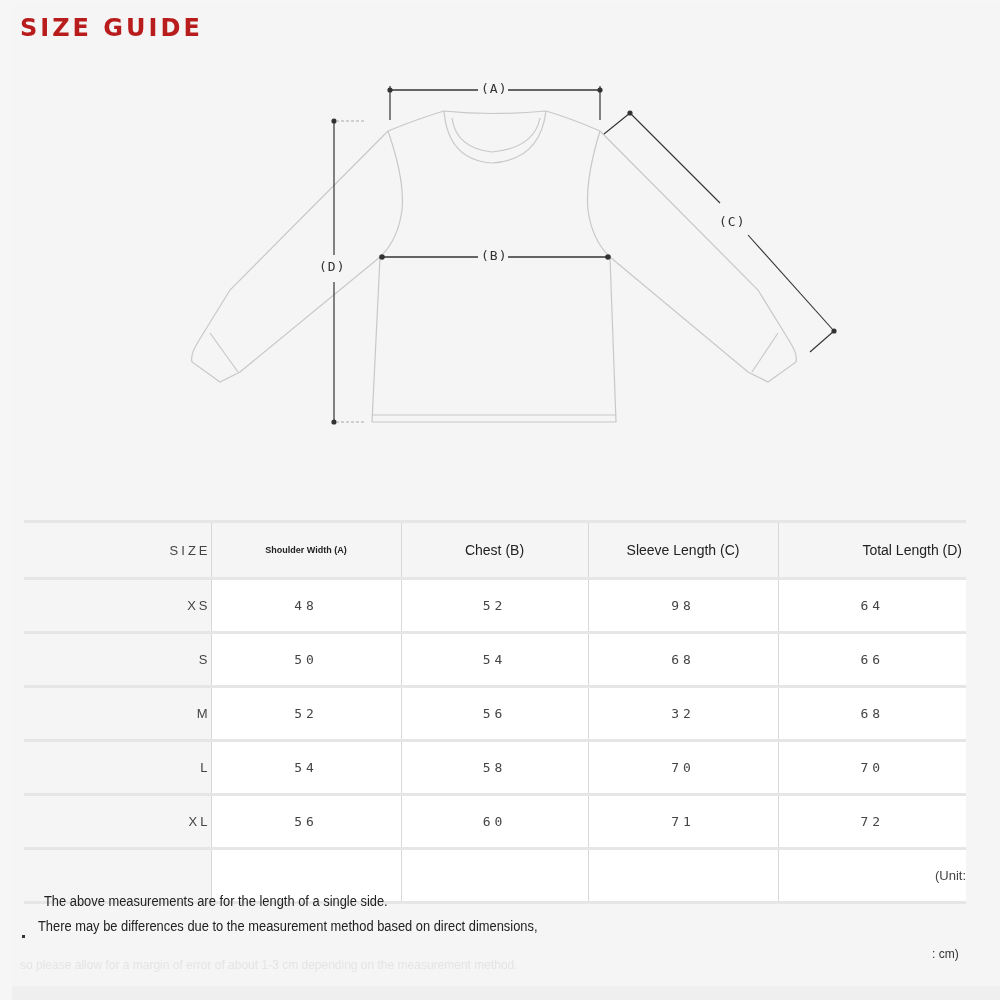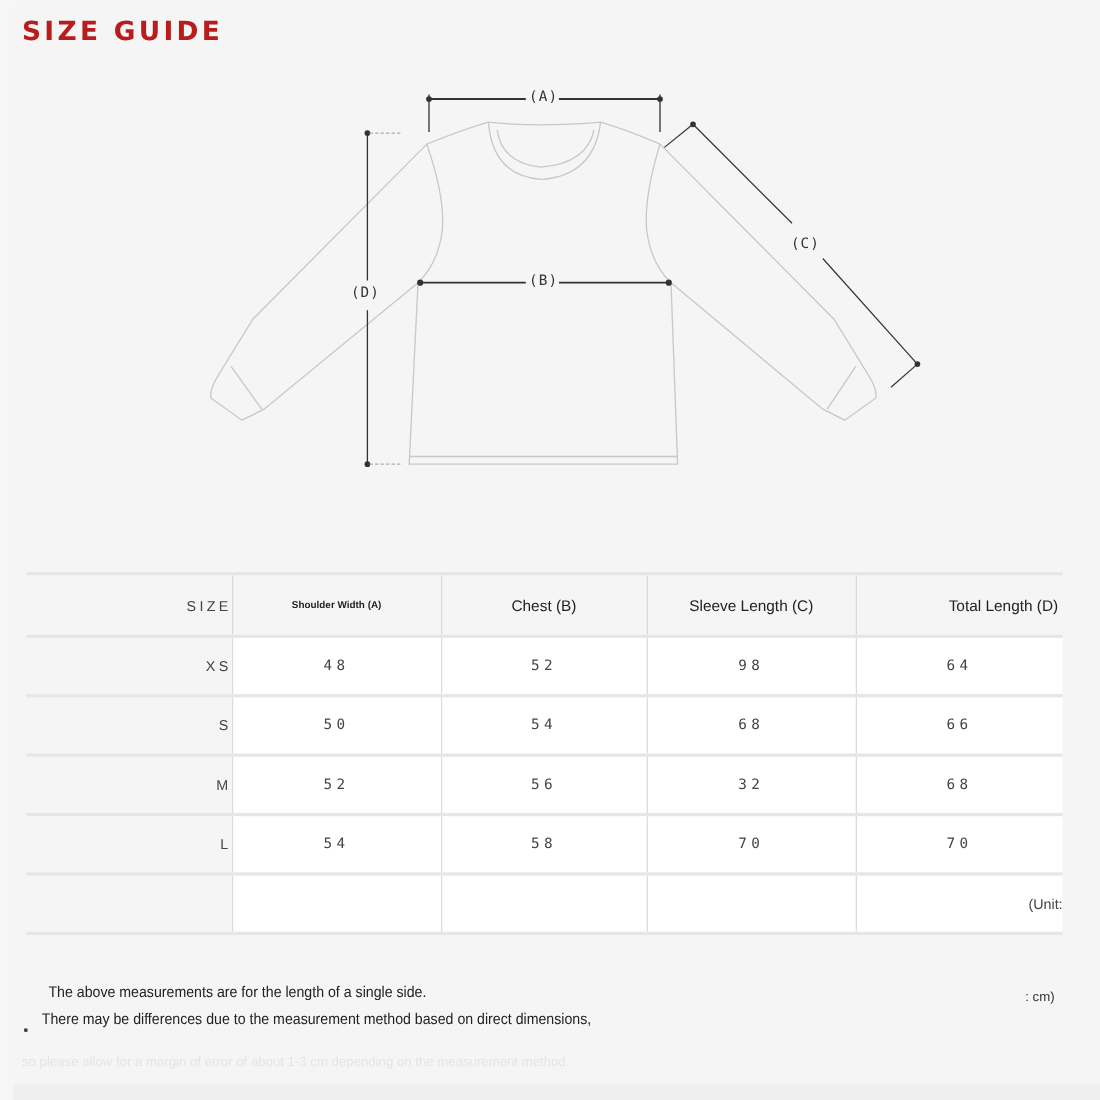--- a/index.html
+++ b/index.html
@@ -48,21 +48,21 @@
   .num { letter-spacing: 4px; font-family: "DejaVu Sans Mono", monospace; font-size: 13px; color: #555; }
   .unit-open {
     text-align: right !important; vertical-align: middle; font-size: 13px; color: #444;
     padding-right: 0 !important;
   }
   .note {
     position: absolute; font-size: 14px; color: #222;
     font-family: "Liberation Sans Narrow", "Liberation Sans", sans-serif;
     transform: scaleX(0.92); transform-origin: left center; white-space: nowrap;
   }
-  .unit-close { position: absolute; left: 932px; top: 899px; font-size: 12px; color: #333; }
+  .unit-close { position: absolute; left: 932px; top: 947px; font-size: 12px; color: #333; }
   .faded {
     position: absolute; left: 20px; top: 958px; width: 820px; height: 14px;
     color: #e4e4e4; font-size: 12px; overflow: hidden; white-space: nowrap;
   }
   .bottom-strip { position: absolute; left: 12px; top: 986px; width: 988px; height: 14px; background: #efefef; }
   .bullet { position: absolute; width: 3px; height: 3px; background: #333; }
 </style>
 </head>
 <body>
 
@@ -162,20 +162,27 @@
     <td class="num">68</td>
   </tr>
   <tr>
     <td>L</td>
     <td class="num">54</td>
     <td class="num">58</td>
     <td class="num">70</td>
     <td class="num">70</td>
   </tr>
   <tr>
+    <td>XL</td>
+    <td class="num">56</td>
+    <td class="num">60</td>
+    <td class="num">71</td>
+    <td class="num">72</td>
+  </tr>
+  <tr>
     <td></td>
     <td></td>
     <td></td>
     <td></td>
     <td class="unit-open">(Unit:</td>
   </tr>
 </tbody>
   </table>
 
 <div class="note" style="left:44px; top:893px;">The above measurements are for the length of a single side.</div>

